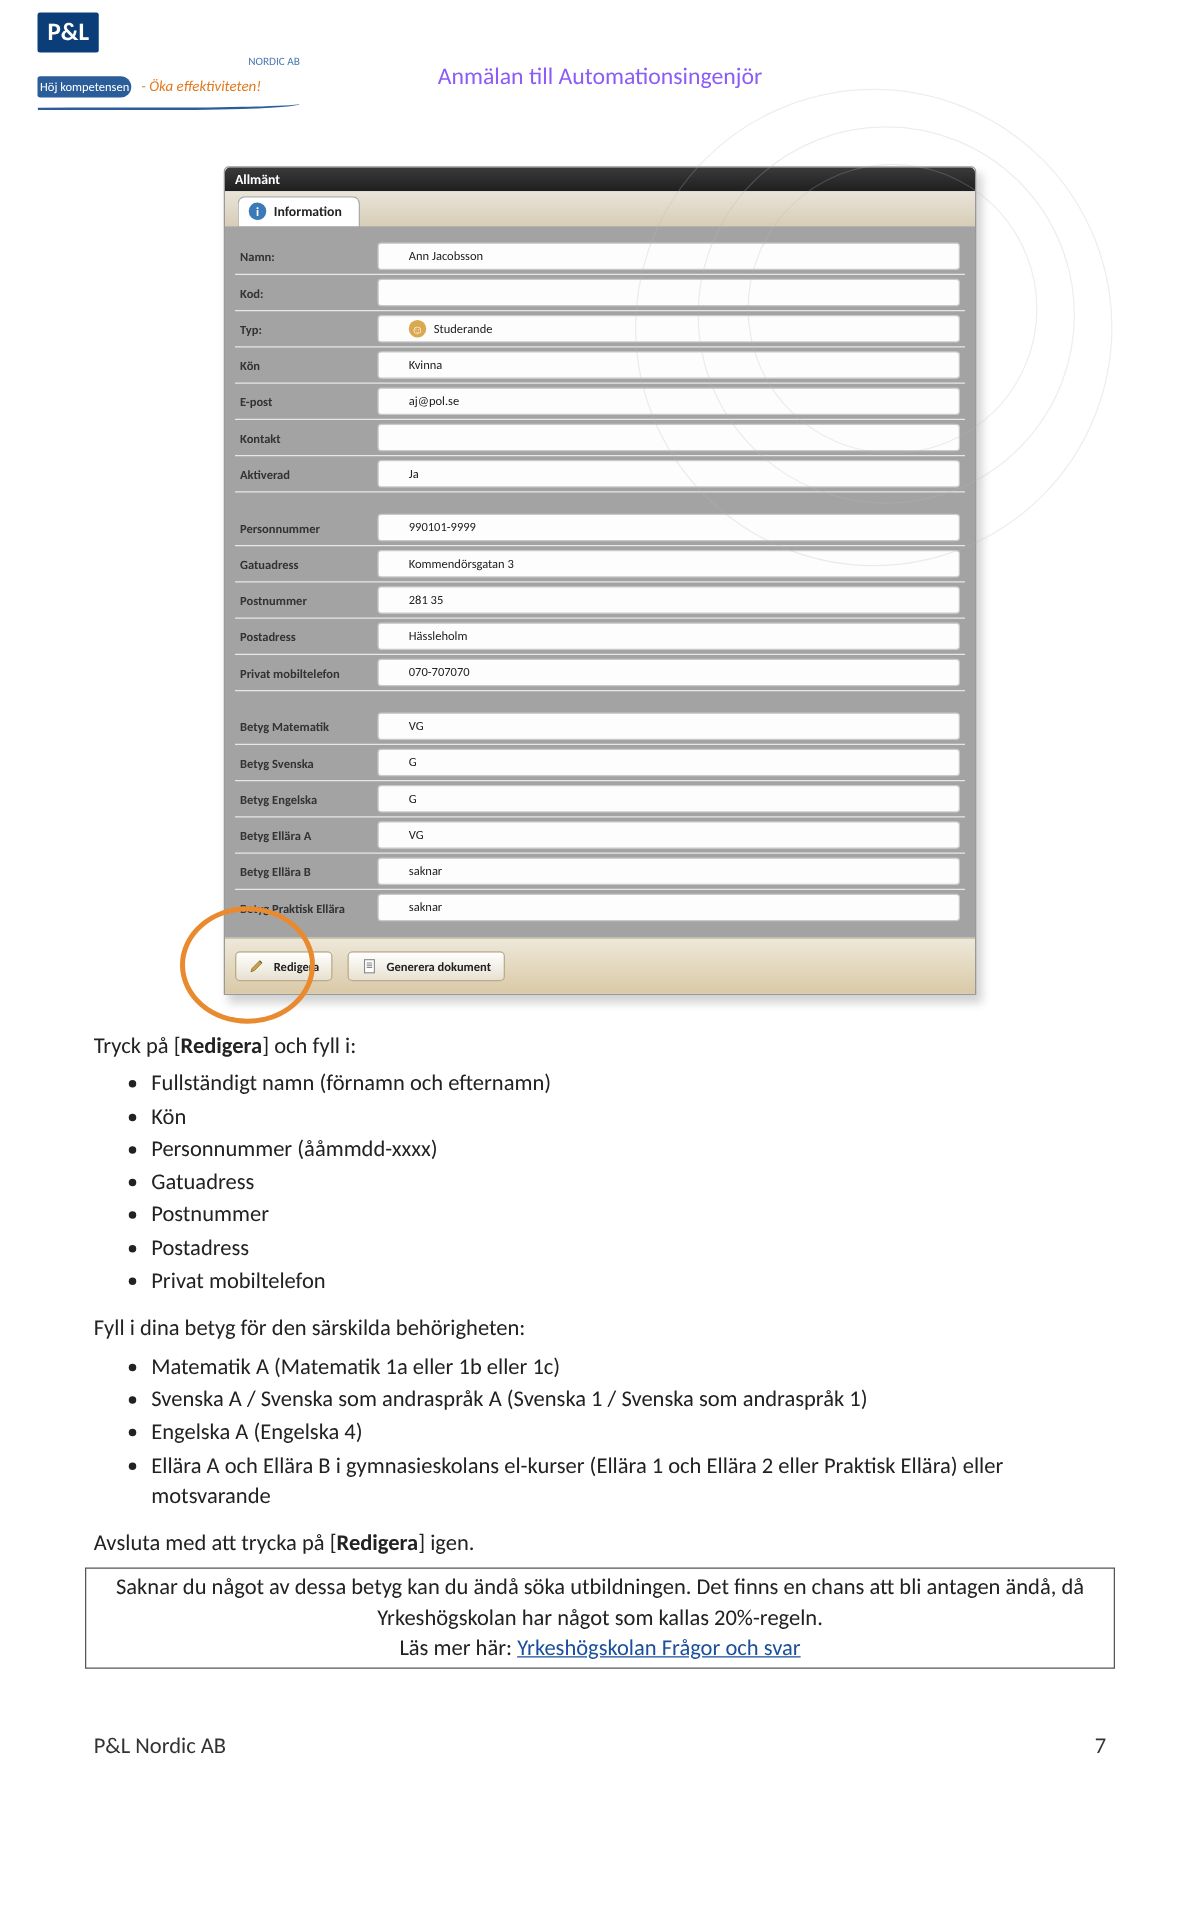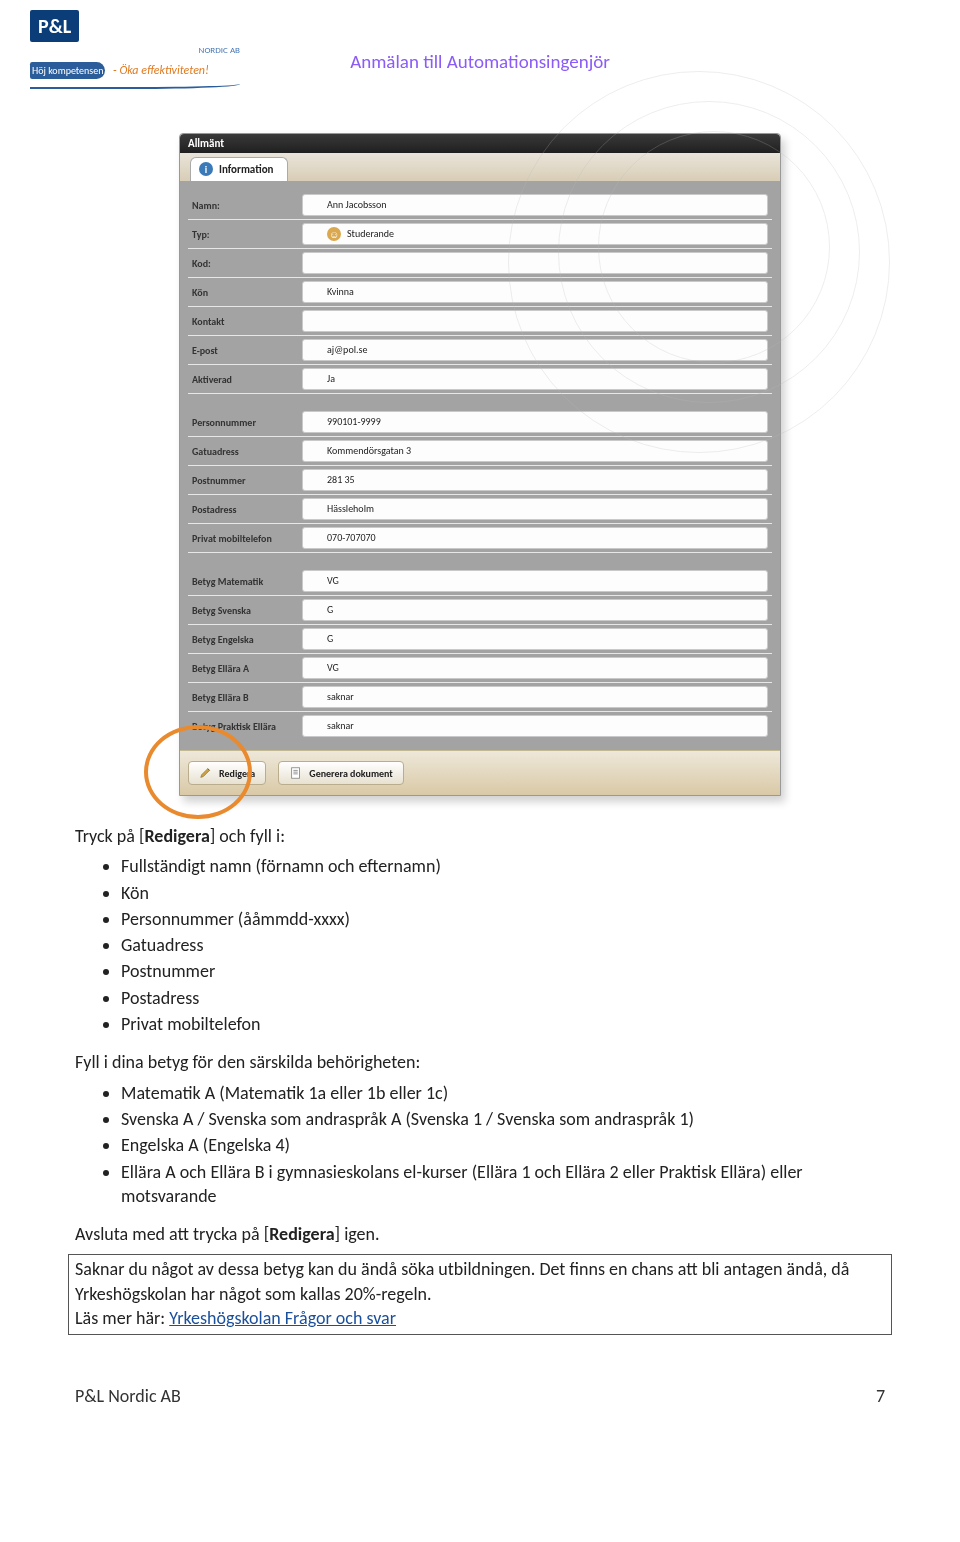--- a/index.html
+++ b/index.html
@@ -30,21 +30,21 @@
 .row .lbl{width:110px;color:#333;font-weight:bold;}
 .row .val{flex:1;border:1px solid #c9c9c9;background:#fdfdfd;border-radius:3px;padding:3px 24px;min-height:14px;display:flex;align-items:flex-start;gap:6px;}
 .sep{height:14px;}
 .btn-bar{background:linear-gradient(#eee8da,#d9c9a6);padding:10px 8px;display:flex;gap:12px;border-top:1px solid #c2b893;}
 .btn{display:flex;align-items:center;gap:6px;background:linear-gradient(#fff,#e8e1d1);border:1px solid #b9ad8e;border-radius:4px;padding:4px 10px;font-size:10px;font-weight:bold;cursor:pointer;}
 .circle-hi{position:absolute;left:-36px;bottom:-24px;width:100px;height:86px;border:4px solid #e98a2e;border-radius:50%;pointer-events:none;}
 .pen-icon svg,.doc-icon svg{width:14px;height:14px;display:block;}
 .body-text{width:810px;margin:0 auto;font-size:18px;line-height:1.35;color:#222;}
 .ul{margin:4px 0 14px 0;padding-left:46px;}
 .ul li{margin:2px 0;}
-.note-box{width:810px;margin:8px auto 0 auto;border:1px solid #555;padding:2px 6px 4px 6px;font-size:18px;line-height:1.35;}
+.note-box{width:810px;margin:8px auto 0 auto;border:1px solid #555;padding:2px 6px 4px 6px;font-size:18px;line-height:1.35;text-align:center;}
 .link{color:#1a4f9c;text-decoration:underline;}
 .footer{width:810px;margin:50px auto 0 auto;display:flex;justify-content:space-between;font-size:18px;color:#333;}
 </style>
 </head>
 <body>
 <div class="page">
 
 <div class="logo-area">
   <span class="logo-badge">P&amp;L</span>
   <span class="logo-line">NORDIC AB</span>
@@ -71,48 +71,48 @@
           <span class="r2"></span>
           <span class="r3"></span>
         </div>
   <div class="row">
           <div class="lbl">Namn:</div>
           <div class="val">
             <span>Ann Jacobsson</span>
           </div>
         </div>
         <div class="row">
+          <div class="lbl">Kod:</div>
+          <div class="val">
+            <span></span>
+          </div>
+        </div>
+        <div class="row">
           <div class="lbl">Typ:</div>
           <div class="val">
             <span class="ico-round ico-stud">☺</span>
             <span>Studerande</span>
           </div>
         </div>
         <div class="row">
-          <div class="lbl">Kod:</div>
+          <div class="lbl">Kön</div>
+          <div class="val">
+            <span>Kvinna</span>
+          </div>
+        </div>
+        <div class="row">
+          <div class="lbl">E-post</div>
+          <div class="val">
+            <span>aj@pol.se</span>
+          </div>
+        </div>
+        <div class="row">
+          <div class="lbl">Kontakt</div>
           <div class="val">
             <span></span>
-          </div>
-        </div>
-        <div class="row">
-          <div class="lbl">Kön</div>
-          <div class="val">
-            <span>Kvinna</span>
-          </div>
-        </div>
-        <div class="row">
-          <div class="lbl">Kontakt</div>
-          <div class="val">
-            <span></span>
-          </div>
-        </div>
-        <div class="row">
-          <div class="lbl">E-post</div>
-          <div class="val">
-            <span>aj@pol.se</span>
           </div>
         </div>
         <div class="row">
           <div class="lbl">Aktiverad</div>
           <div class="val">
             <span>Ja</span>
           </div>
         </div>
         <div class="sep"></div>
         <div class="row">

